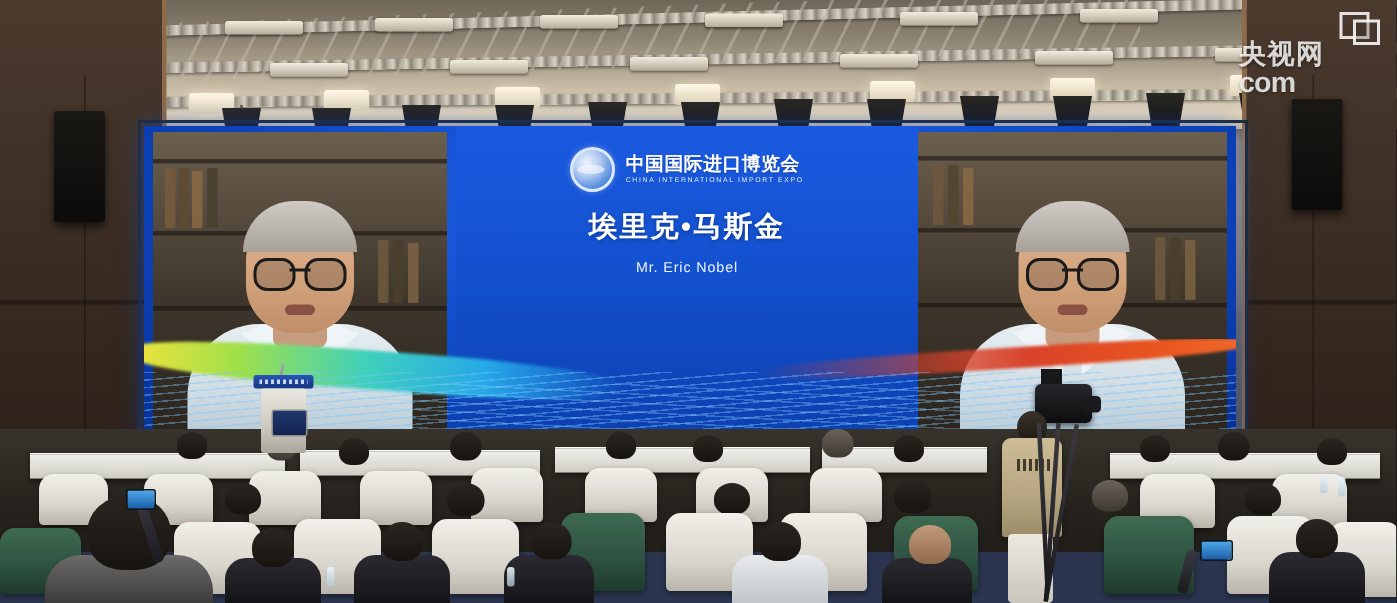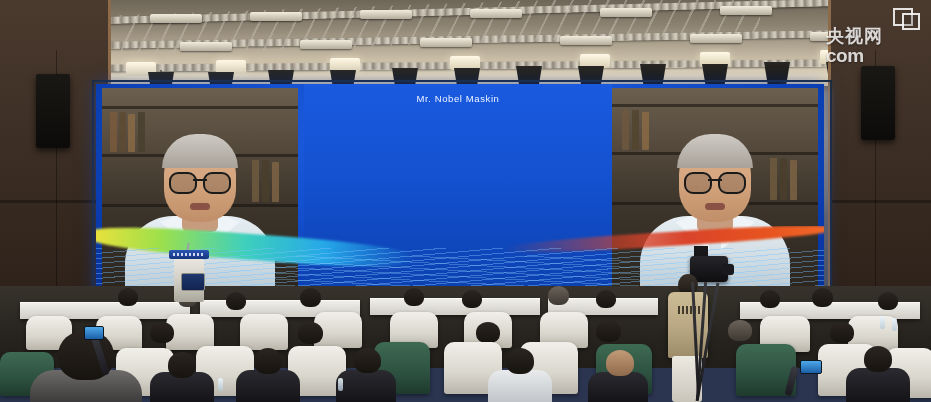--- a/index.html
+++ b/index.html
@@ -307,21 +307,29 @@
         <div class="glasses">
           <div class="lens l"></div>
           <div class="lens r"></div>
           <div class="bridge"></div>
         </div>
         <div class="mouth"></div>
       </div>
     </div>
 
     <div class="center">
-      <div class="name-en">Mr. Nobel Maskin</div>
+      <div class="expo-logo">
+        <div class="globe"></div>
+        <div class="expo-text">
+          <div class="expo-cn">中国国际进口博览会</div>
+          <div class="expo-en">CHINA INTERNATIONAL IMPORT EXPO</div>
+        </div>
+      </div>
+      <div class="name-cn">埃里克•马斯金</div>
+      <div class="name-en">Mr. Eric Nobel</div>
     </div>
 
     <div class="waves">
       <div class="wave-rainbow"></div>
       <div class="wave-orange"></div>
       <div class="wave-lines"></div>
       <div class="wave-lines2"></div>
     </div>
   </div>
 

